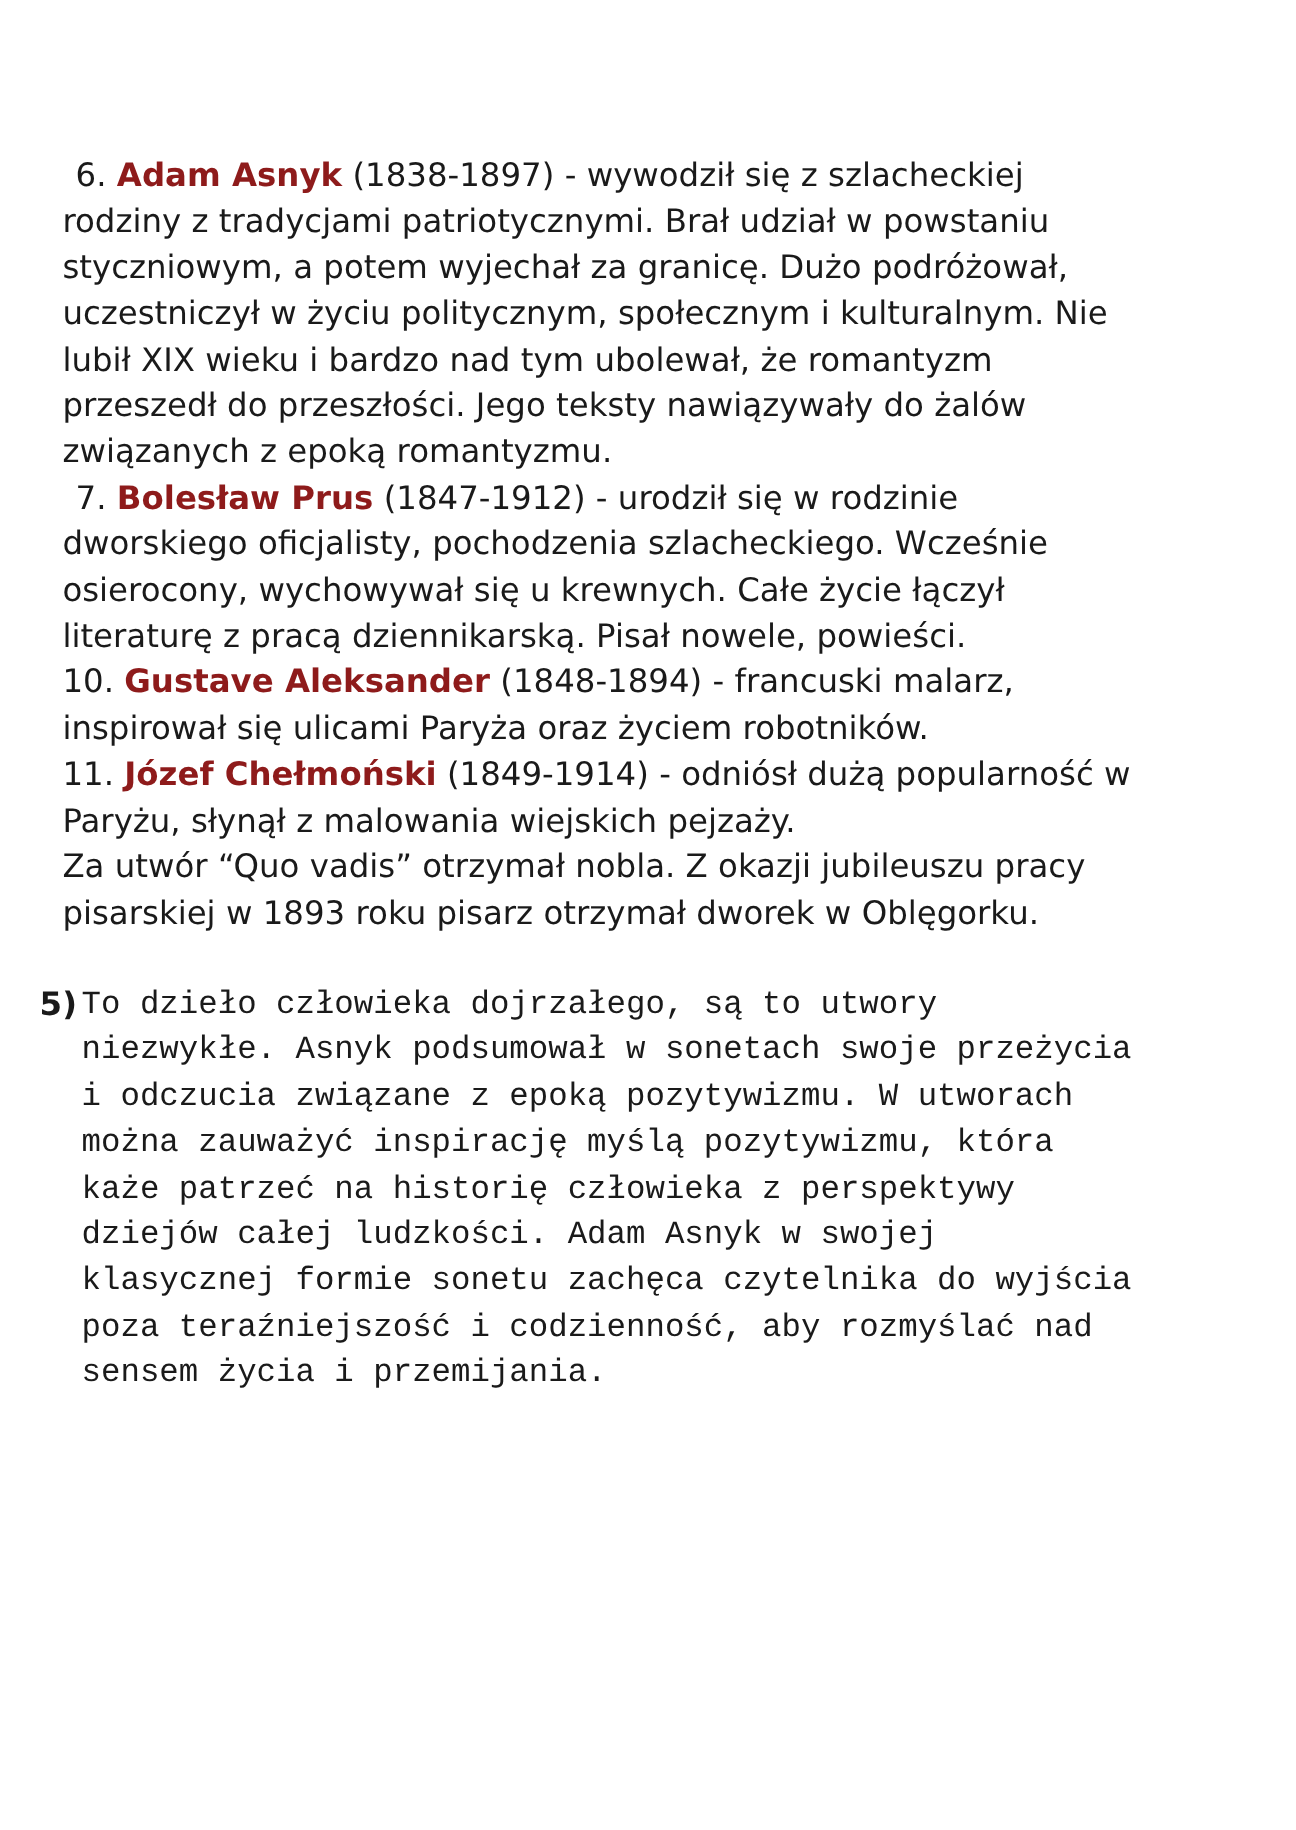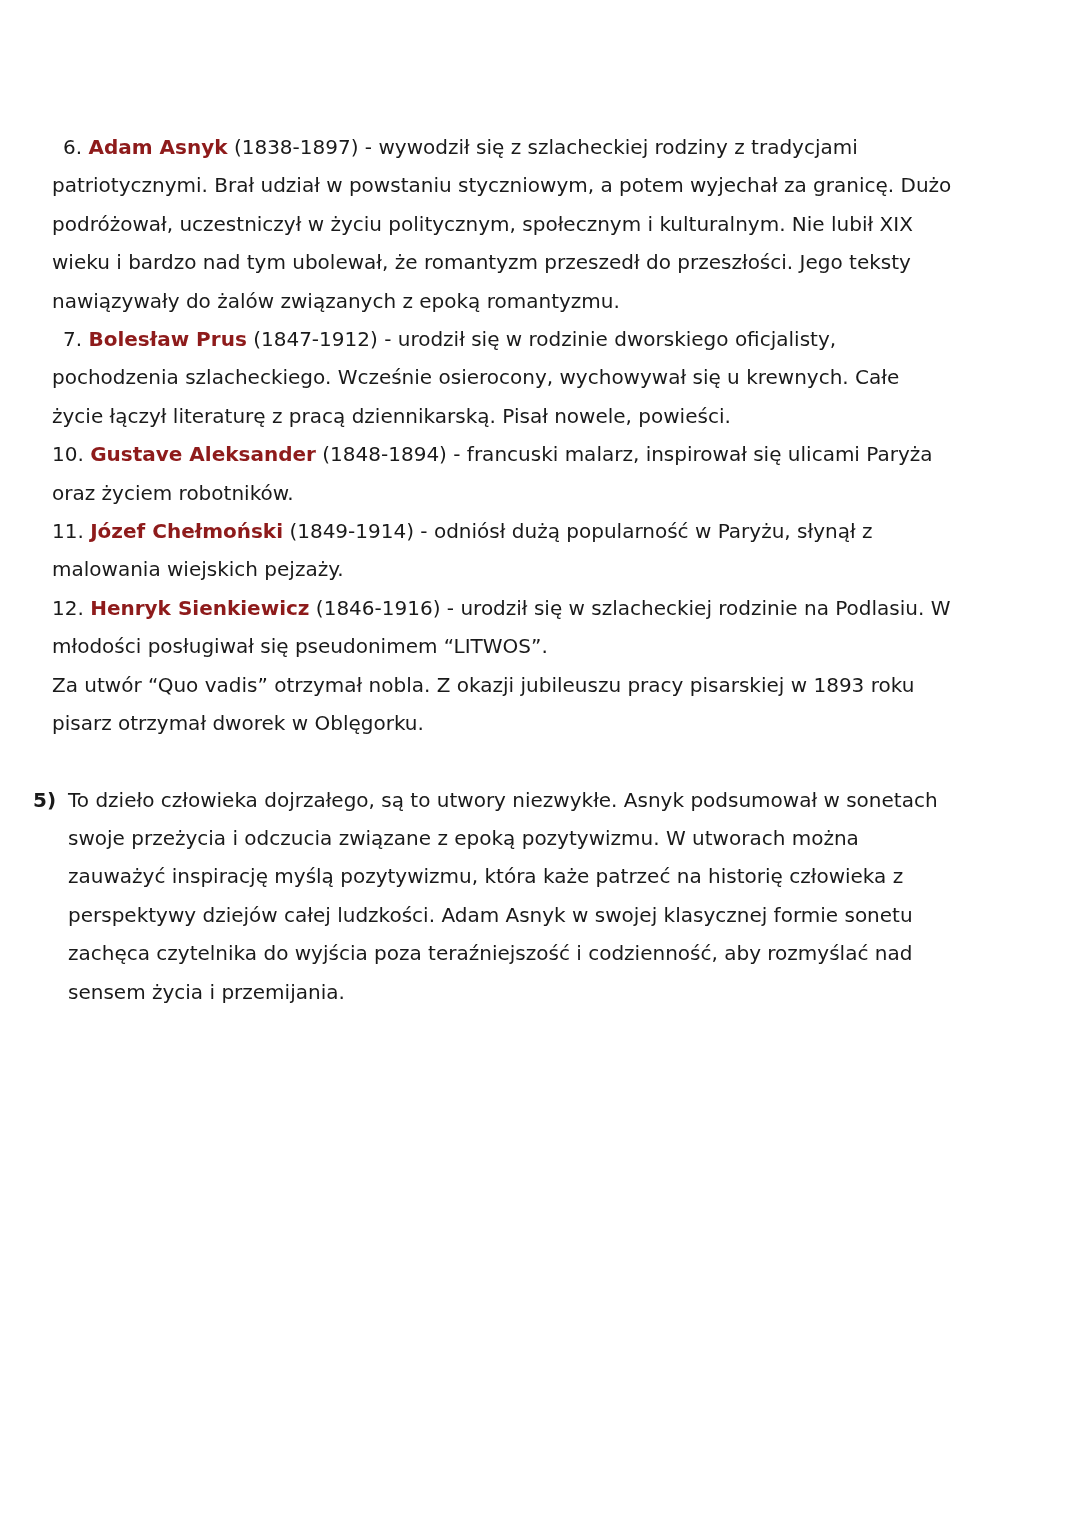--- a/index.html
+++ b/index.html
@@ -12,21 +12,21 @@
     width: 1080px;
     height: 1525px;
     background: #ffffff;
     overflow: hidden;
     font-family: "DejaVu Sans", "Liberation Sans", sans-serif;
   }
   .content {
     box-sizing: content-box;
     padding: 128px 0 0 52px;
     width: 900px;
-    font-size: 20px;
+    font-size: 27px;
     line-height: 38.4px;
     color: #1a1a1a;
     letter-spacing: 0px;
   }
   p.entry {
     margin: 0;
     padding: 0;
   }
   p.entry.indent1 {
     text-indent: 11px; 
@@ -45,20 +45,21 @@
     margin: 0;
   }
   .section-marker {
     position: absolute;
     left: -35px;
     top: 0;
   }
   .section-body {
     margin: 0;
     padding: 0;
+    font-family: Liberation Mono, monospace;
   }
 </style>
 </head>
 <body>
 
 <div class="page">
   <div class="content">
 
     <p class="entry indent1">
       <span class="num">6.</span>
@@ -83,26 +84,20 @@
       <span class="body-text">- francuski malarz, inspirował się ulicami Paryża oraz życiem robotników.</span>
     </p>
 
     <p class="entry">
       <span class="num">11.</span>
       <span class="name">Józef Chełmoński</span>
       <span class="dates">(1849-1914)</span>
       <span class="body-text">- odniósł dużą popularność w Paryżu, słynął z malowania wiejskich pejzaży.</span>
     </p>
 
-    <p class="entry">
-      <span class="num">12.</span>
-      <span class="name">Henryk Sienkiewicz</span>
-      <span class="dates">(1846-1916)</span>
-      <span class="body-text">- urodził się w szlacheckiej rodzinie na Podlasiu. W młodości posługiwał się pseudonimem “LITWOS”.</span>
-    </p>
 
     <p class="entry">
       <span class="body-text">Za utwór “Quo vadis” otrzymał nobla. Z okazji jubileuszu pracy pisarskiej w 1893 roku pisarz otrzymał dworek w Oblęgorku.</span>
     </p>
 
     <div class="section">
       <p class="section-heading">
         <span class="section-marker">5)</span>
       </p>
       <p class="section-body">To dzieło człowieka dojrzałego, są to utwory niezwykłe. Asnyk podsumował w sonetach swoje przeżycia i odczucia związane z epoką pozytywizmu. W utworach można zauważyć inspirację myślą pozytywizmu, która każe patrzeć na historię człowieka z perspektywy dziejów całej ludzkości. Adam Asnyk w swojej klasycznej formie sonetu zachęca czytelnika do wyjścia poza teraźniejszość i codzienność, aby rozmyślać nad sensem życia i przemijania.</p>

